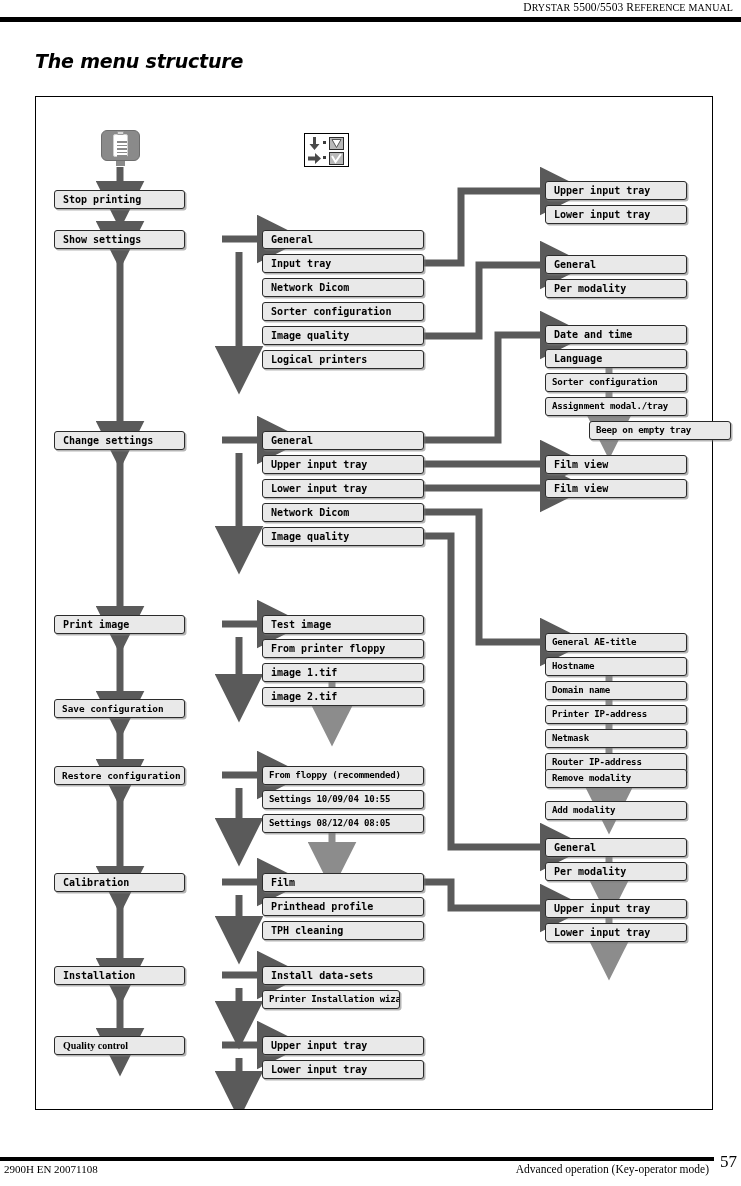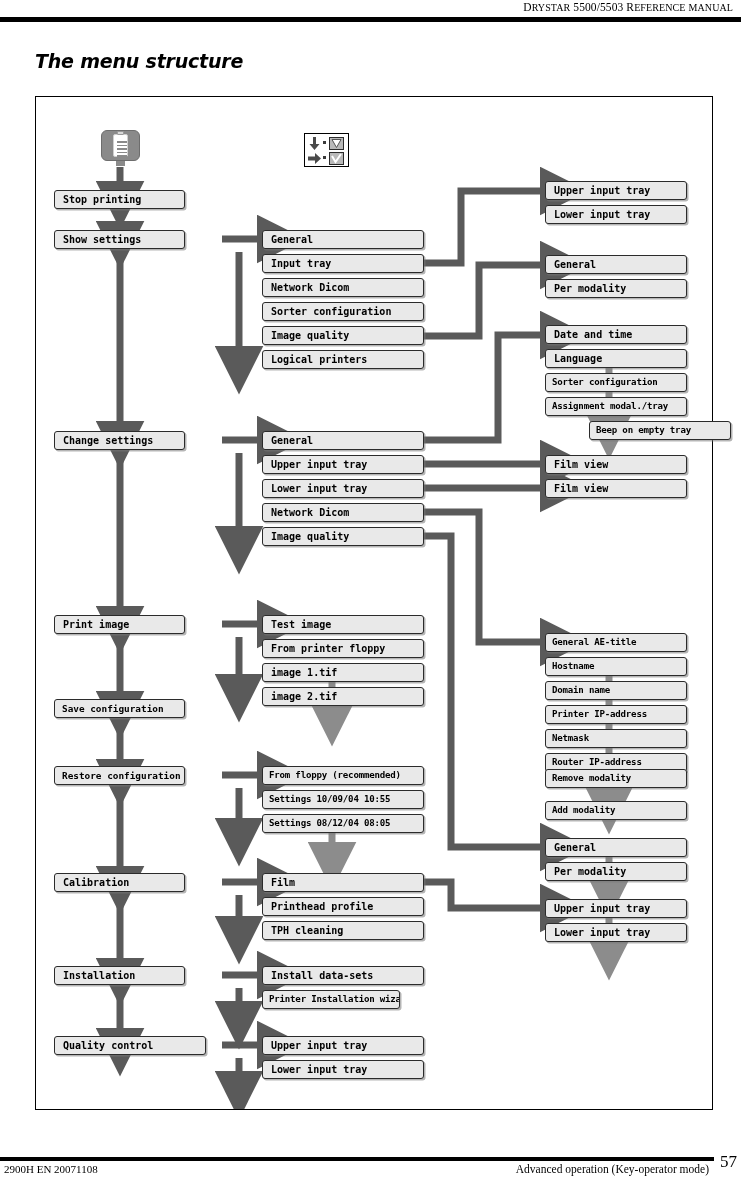--- a/index.html
+++ b/index.html
@@ -311,21 +311,21 @@
   </div>
 
   <div class="box" style="left:18px;  top:93px;  width:131px;">Stop printing</div>
   <div class="box" style="left:18px;  top:133px; width:131px;">Show settings</div>
   <div class="box" style="left:18px;  top:334px; width:131px;">Change settings</div>
   <div class="box" style="left:18px;  top:518px; width:131px;">Print image</div>
   <div class="box narrow" style="left:18px;  top:602px; width:131px;">Save configuration</div>
   <div class="box narrow" style="left:18px;  top:669px; width:131px;">Restore configuration</div>
   <div class="box" style="left:18px;  top:776px; width:131px;">Calibration</div>
   <div class="box" style="left:18px;  top:869px; width:131px;">Installation</div>
-  <div class="box" style="left:18px;  top:939px; width:152px;">Quality control</div>
+  <div class="box" style="left:18px;  top:939px; width:131px;font-family:Liberation Serif, serif;">Quality control</div>
 
   <div class="box" style="left:226px; top:133px; width:162px;">General</div>
   <div class="box" style="left:226px; top:157px; width:162px;">Input tray</div>
   <div class="box" style="left:226px; top:181px; width:162px;">Network Dicom</div>
   <div class="box" style="left:226px; top:205px; width:162px;">Sorter configuration</div>
   <div class="box" style="left:226px; top:229px; width:162px;">Image quality</div>
   <div class="box" style="left:226px; top:253px; width:162px;">Logical printers</div>
 
   <div class="box" style="left:226px; top:334px; width:162px;">General</div>
   <div class="box" style="left:226px; top:358px; width:162px;">Upper input tray</div>

